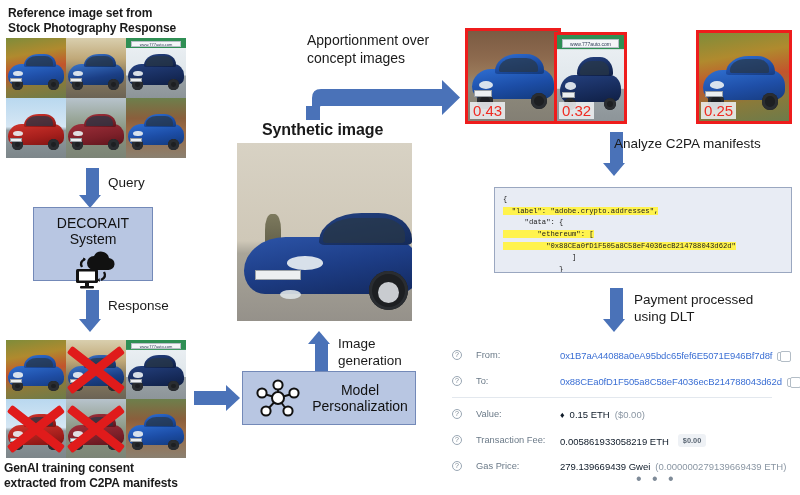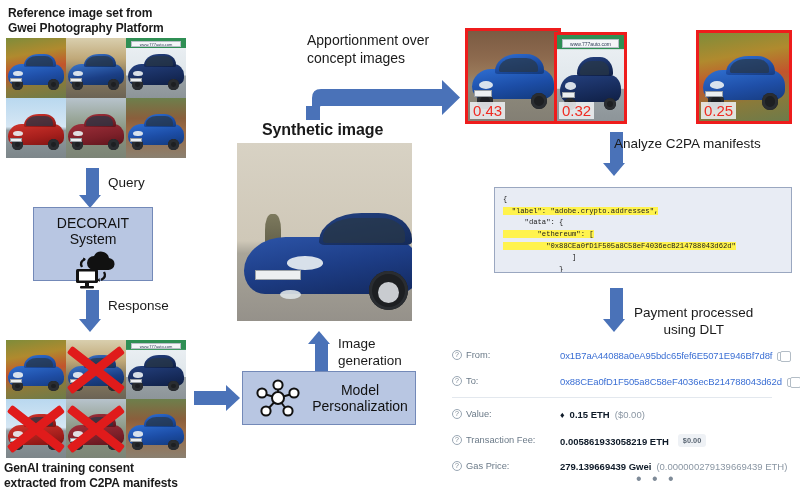--- a/index.html
+++ b/index.html
@@ -159,60 +159,60 @@
     color: #1a1a1a;
     white-space: pre;
     overflow: hidden;
   }
   .hl { background: #fff34d; }
 
   
   .tx { position: absolute; font-size: 9.2px; color: #3b4a57; }
   .tx-row { display: flex; align-items: center; height: 26px; }
   .tx-label {
-    width: 108px; display: flex; align-items: center; gap: 4px;
+    width: 108px; display: flex; align-items: center; gap: 14px;
     color: #6b7a88; font-size: 9.3px;
   }
   .qicon {
     display: inline-block; width: 10px; height: 10px; border-radius: 50%;
     border: 1px solid #9aa7b4; color: #7b8793; font-size: 7px;
     line-height: 8px; text-align: center; flex: none;
   }
   .tx-val { color: #0e1a28; font-size: 9.5px; display: flex; align-items: flex-end; gap: 5px; }
   .addr { color: #3b6fd4; font-size: 9.5px; letter-spacing: -.1px; }
   .copy {
     width: 9px; height: 9px; border: 1px solid #9aa7b4; border-radius: 2px;
     position: relative; flex: none; opacity: .75;
   }
   .copy::after {
     content: ""; position: absolute; left: 2px; top: -2px;
     width: 9px; height: 9px; border: 1px solid #9aa7b4;
     border-radius: 2px; background: #fff;
   }
   .tx-sep { height: 1px; background: #e3e8ee; margin: 3px 0 3px 0; width: 320px; }
-  .strong { font-weight: 700; color: #0e1a28; }
+  .strong { font-weight: 400; color: #0e1a28; }
   .muted { color: #8a96a3; font-weight: 400; }
   .chip {
     background: #eef1f5; color: #5a6673; font-size: 7.4px; font-weight: 700;
     border-radius: 3px; padding: 2px 5px; margin-left: 4px;
   }
   .eth-glyph { font-size: 9px; color: #0e1a28; }
   .ellipsis { position: absolute; color: #7f8b98; font-size: 16px; letter-spacing: 3px; }
 
   
   .dec-icon { position: relative; width: 58px; height: 40px; }
 </style>
 </head>
 <body>
 
 <div id="canvas">
 
   <div class="abs caption" style="left:8px; top:6px;">
     <div>Reference image set from</div>
-    <div>Gwei Photography Platform</div>
+    <div>Stock Photography Response</div>
   </div>
 
   <div class="abs grid" style="left:6px; top:38px; width:180px; height:120px;">
     <div class="cell">
       <div class="ph bg-autumn"></div>
       <div class="car" style="inset:0;">
         <div class="body blue"></div>
           <div class="roof blue"></div>
           <div class="glass"></div>
         <div class="wheelL"></div>
@@ -522,21 +522,21 @@
 <span class="hl">        "ethereum": [</span>
 <span class="hl">          "0x88CEa0fD1F505a8C58eF4036ecB214788043d62d"</span>
 <span>                ]</span>
 <span>             }</span>
 </div>
 
   <div class="abs" style="left:604px; top:288px; width:26px; height:46px;">
     <div class="ar-shaft" style="left:6px; top:0; width:13px; height:32px;"></div>
     <div class="ar-head-down" style="left:-1px; top:31px;"></div>
   </div>
-  <div class="abs arrow-label" style="left:634px; top:305px;text-align:center;">
+  <div class="abs arrow-label" style="left:634px; top:292px;">
     <div>Payment processed</div>
     <div>using DLT</div>
   </div>
 
   <div class="tx" style="left:452px; top:342px; width:348px;">
 
     <div class="tx-row">
       <div class="tx-label">
         <span class="qicon">?</span>
         <span>From:</span>

